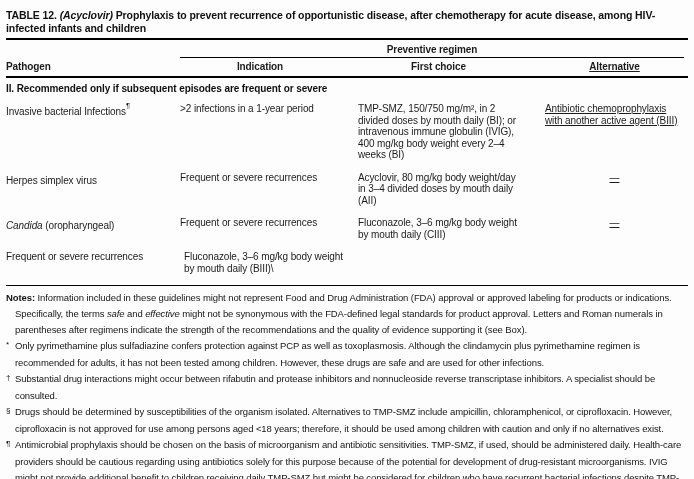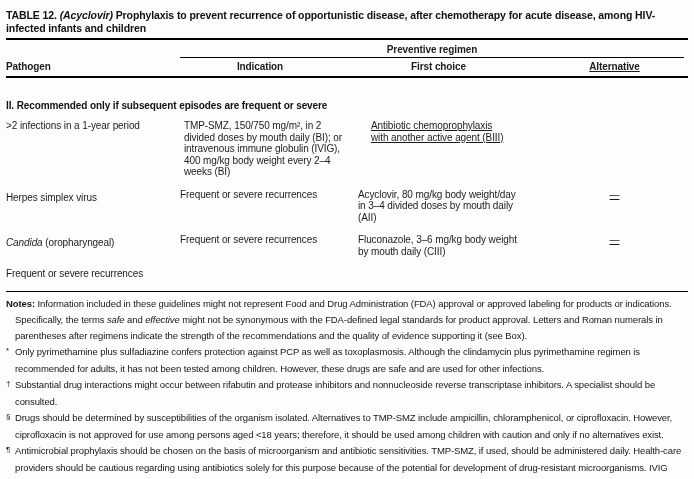--- a/index.html
+++ b/index.html
@@ -18,21 +18,21 @@
   .col-pathogen{width:174px;box-sizing:border-box;padding-right:10px;}
   .col-indication{width:178px;box-sizing:border-box;padding-right:18px;}
   .col-first{width:187px;box-sizing:border-box;padding-right:26px;}
   .col-alt{width:139px;box-sizing:border-box;text-decoration:underline;}
   .spanner-row{display:flex;}
   .spanner-area{width:504px;border-bottom:1px solid #000;text-align:center;
     font-size:10px;font-weight:bold;padding:4px 0 2px;}
   .header-row{font-size:10px;font-weight:bold;padding:3px 0 4px;align-items:flex-start;}
   .header-row .th{text-align:center;}
   .header-row .th.left{text-align:left;}
-  .section{font-weight:bold;font-size:10px;padding:22px 0 9px 0;color:#111;}
+  .section{font-weight:bold;font-size:10px;padding:5px 0 9px 0;color:#111;}
   .trow{font-size:10px;line-height:11.5px;margin-bottom:11px;}
   .trow:last-of-type{margin-bottom:0;}
   .cell i{font-style:italic;}
   .cell sup{font-size:7.5px;position:relative;top:-3px;}
   .dash-cell{text-align:center;}
   .tbl-bottom{margin-top:4px;}
   .notes-block{margin-top:4px;font-size:9.5px;line-height:16px;color:#161616;}
   .notes,.footnote{padding-left:9px;text-indent:-9px;margin:0;}
   .notes b{font-weight:bold;}
   .notes i,.footnote i{font-style:italic;}
@@ -62,20 +62,21 @@
     <div class="col-indication th">Indication</div>
     <div class="col-first th">First choice</div>
     <div class="col-alt th">Alternative</div>
   </div>
 
   <div class="rule thick"></div>
 
   <div class="section">II. Recommended only if subsequent episodes are frequent or severe</div>
 
   <div class="grid-row trow">
+    <div class="col-pathogen cell"><i></i><span>Invasive bacterial Infections</span><sup>¶</sup></div>
     <div class="col-indication cell">&gt;2 infections in a 1-year period</div>
     <div class="col-first cell">TMP-SMZ, 150/750 mg/m², in 2 divided doses by mouth daily (BI); or intravenous immune globulin (IVIG), 400 mg/kg body weight every 2–4 weeks (BI)</div>
     <div class="col-alt cell">Antibiotic chemoprophylaxis with another active agent (BIII)</div>
   </div>
 
   <div class="grid-row trow">
     <div class="col-pathogen cell"><i></i><span>Herpes simplex virus</span><sup></sup></div>
     <div class="col-indication cell">Frequent or severe recurrences</div>
     <div class="col-first cell">Acyclovir, 80 mg/kg body weight/day in 3–4 divided doses by mouth daily (AII)</div>
     <div class="col-alt cell dash-cell">—</div>
@@ -83,20 +84,21 @@
 
   <div class="grid-row trow">
     <div class="col-pathogen cell"><i>Candida</i><span> (oropharyngeal)</span><sup></sup></div>
     <div class="col-indication cell">Frequent or severe recurrences</div>
     <div class="col-first cell">Fluconazole, 3–6 mg/kg body weight by mouth daily (CIII)</div>
     <div class="col-alt cell dash-cell">—</div>
   </div>
 
   <div class="grid-row trow">
     <div class="col-indication cell">Frequent or severe recurrences</div>
+    <div class="col-first cell">Fluconazole, 3–6 mg/kg body weight by mouth daily (BIII)\</div>
   </div>
 
   <div class="rule tbl-bottom"></div>
 
   <div class="notes-block">
     <p class="notes"><b>Notes:</b><span> Information included in these guidelines might not represent Food and Drug Administration (FDA) approval or approved labeling for products or indications. Specifically, the terms </span><i>safe</i><span> and </span><i>effective</i><span> might not be synonymous with the FDA-defined legal standards for product approval. Letters and Roman numerals in parentheses after regimens indicate the strength of the recommendations and the quality of evidence supporting it (see Box).</span></p>
 
     <p class="footnote"><span class="fmarker">*</span><span>Only pyrimethamine plus sulfadiazine confers protection against PCP as well as toxoplasmosis. Although the clindamycin plus pyrimethamine regimen is recommended for adults, it has not been tested among children. However, these drugs are safe and are used for other infections.</span></p>
 
     <p class="footnote"><span class="fmarker">†</span><span>Substantial drug interactions might occur between rifabutin and protease inhibitors and nonnucleoside reverse transcriptase inhibitors. A specialist should be consulted.</span></p>

